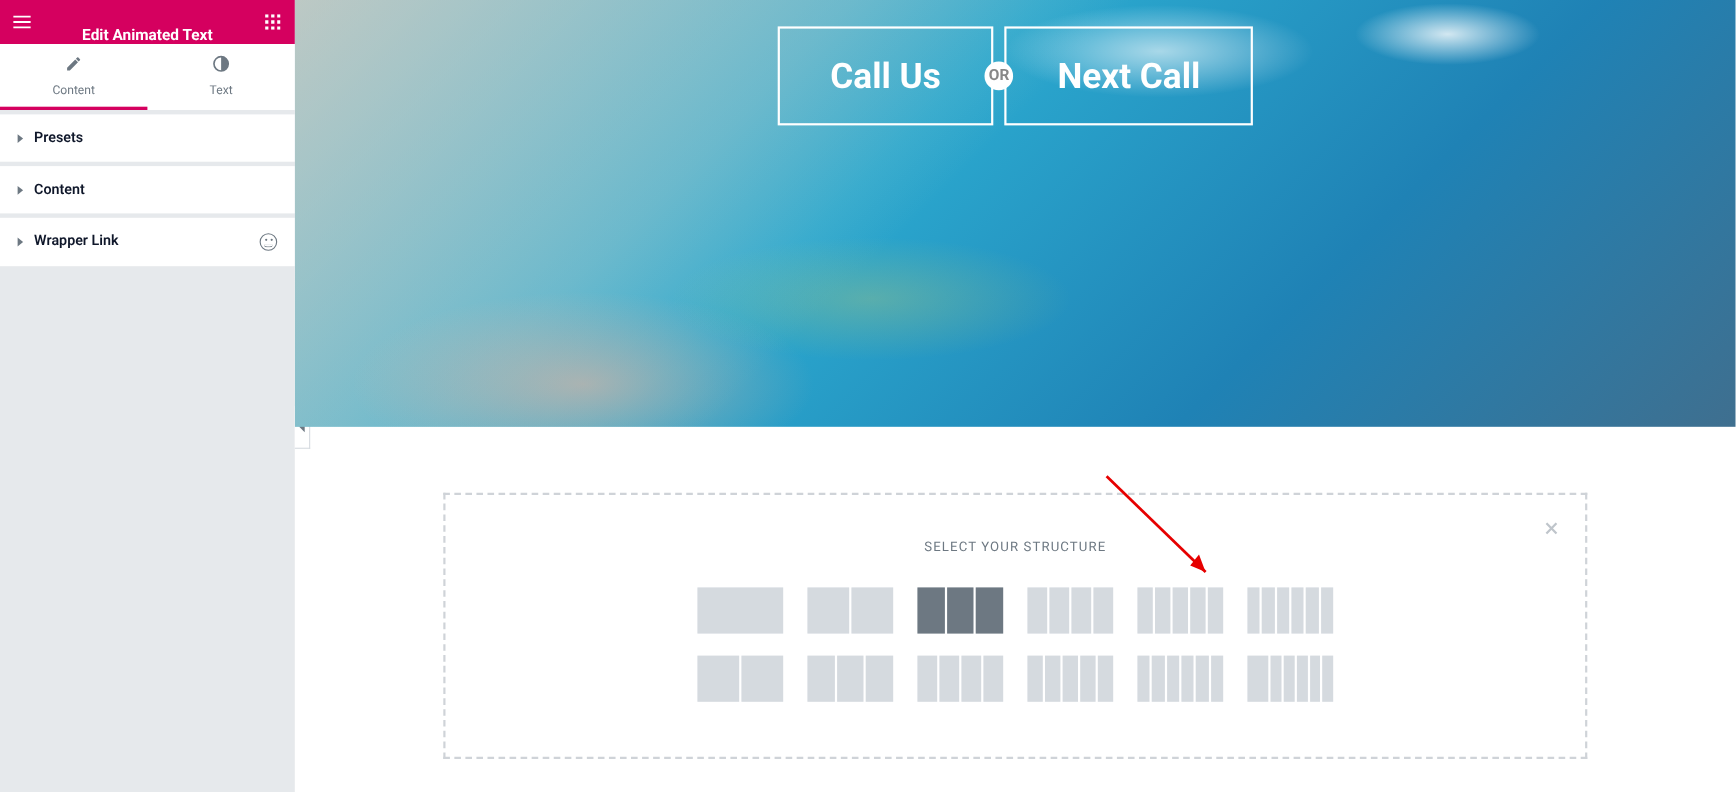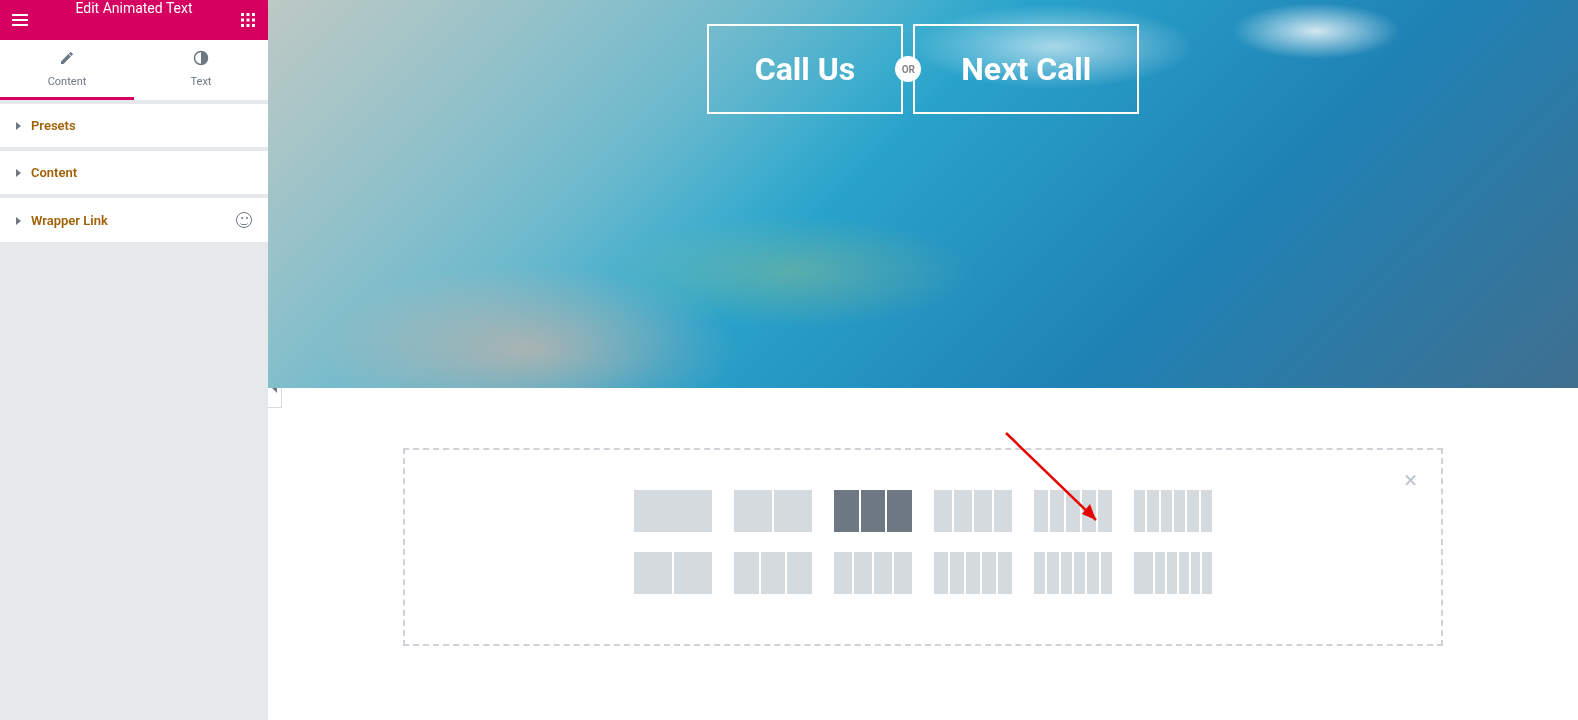--- a/index.html
+++ b/index.html
@@ -4,41 +4,41 @@
 <style>
 * { margin: 0; padding: 0; box-sizing: border-box; font-family: -apple-system, BlinkMacSystemFont, "Segoe UI", Roboto, Arial, sans-serif; }
 html, body { width: 1578px; height: 720px; overflow: hidden; background: #fff; }
 
 .app { display: flex; width: 100%; height: 100%; }
 
 
 .sidebar { width: 268px; height: 100%; background: #e6e9ec; position: relative; }
 .sidebar-header {
   height: 40px; background: #d5005f; color: #fff;
-  display: flex; align-items: flex-start; justify-content: center;
-  position: relative; font-size: 14px; font-weight: 400;
+  display: flex; align-items: flex-end; justify-content: center;
+  position: relative; font-size: 14px; font-weight: 700;
 }
 .sidebar-header .hb-left, .sidebar-header .hb-right {
   position: absolute; top: 0; height: 40px; width: 40px;
   display: flex; align-items: center; justify-content: center; cursor: pointer;
 }
 .sidebar-header .hb-left { left: 0; }
 .sidebar-header .hb-right { right: 0; }
 
 .tabs { display: flex; background: #fff; }
 .tab { flex: 1; text-align: center; padding: 10px 0 8px; cursor: pointer; }
 .tab .t-icon { display:block; margin:0 auto 4px; width:16px; height:16px; }
 .tab .t-label { font-size: 11px; color: #6d7882; }
 .tab.active { border-bottom: 3px solid #d5005f; }
 
 .panels { background:#e6e9ec; }
 .panel-item {
   background:#fff; margin-top:4px; padding:14px 16px;
-  display:flex; align-items:flex-end; justify-content:space-between;
-  font-size:13px; color:#a16207; cursor:pointer; font-weight:600;
+  display:flex; align-items:flex-start; justify-content:space-between;
+  font-size:13px; color:#0f172a; cursor:pointer; font-weight:600;
 }
 .panel-item .pi-left { display:flex; align-items:center; gap:10px; }
 .caret-r { width:0; height:0; border-top:4px solid transparent; border-bottom:4px solid transparent; border-left:5px solid #6d7882; }
 
 .mini-face { width:16px; height:16px; border:1.5px solid #6d7882; border-radius:50%; position:relative; }
 .mini-face::before, .mini-face::after { content:""; position:absolute; background:#6d7882; border-radius:50%; width:2px; height:2px; top:4px; }
 .mini-face::before { left:3.5px; } .mini-face::after { right:3.5px; }
 .mini-face .sm { position:absolute; left:3px; right:3px; top:8.5px; height:3px; border-bottom:1.5px solid #6d7882; border-radius:0 0 6px 6px; }
 
 .collapse-handle {
@@ -65,21 +65,21 @@
     radial-gradient(200px 60px at 60% 12%, rgba(255,255,255,0.6), transparent 70%),
     radial-gradient(260px 80px at 40% 70%, rgba(180,200,120,0.35), transparent 70%),
     radial-gradient(300px 120px at 20% 90%, rgba(230,180,160,0.6), transparent 70%);
   pointer-events:none;
 }
 .hero-inner { position:relative; z-index:2; display:flex; align-items:center; justify-content:center; padding-top:24px; }
 .big-btn {
   border:2px solid #fff; color:#fff; font-size:32px; font-weight:700;
   padding:24px 46px; cursor:pointer; background:rgba(0,0,0,0);
 }
-.sep { width:26px; height:26px; border-radius:50%; background:#fff; color:#888; font-size:10px; font-weight:700; display:flex; align-items:center; justify-content:center; margin:0 -8px; z-index:3; }
+.sep { width:26px; height:26px; border-radius:50%; background:#fff; color:#888; font-size:14px; font-weight:700; display:flex; align-items:center; justify-content:center; margin:0 -8px; z-index:3; }
 
 
 .picker-wrap { padding:60px 135px 0; }
 .picker {
   border:2px dashed #cfd3d8; position:relative; padding:40px 60px 50px;
   text-align:center;
 }
 .picker .close-x { position:absolute; top:18px; right:24px; color:#bfc5cb; font-size:24px; cursor:pointer; line-height:1; }
 .picker-title { color:#6d7882; font-size:12px; letter-spacing:1px; margin-bottom:30px; }
 .rows { display:flex; flex-direction:column; gap:20px; align-items:center; }
@@ -167,20 +167,21 @@
       <div class="hero-inner">
         <div class="big-btn">Call Us</div>
         <div class="sep">OR</div>
         <div class="big-btn">Next Call</div>
       </div>
     </section>
 
     <div class="picker-wrap">
       <div class="picker">
         <span class="close-x">×</span>
+        <div class="picker-title">SELECT YOUR STRUCTURE</div>
         <div class="rows">
           <div class="row">
             <div class="opt">
                 <span></span>
               </div>
             <div class="opt">
                 <span></span>
                 <span></span>
               </div>
             <div class="opt sel">

